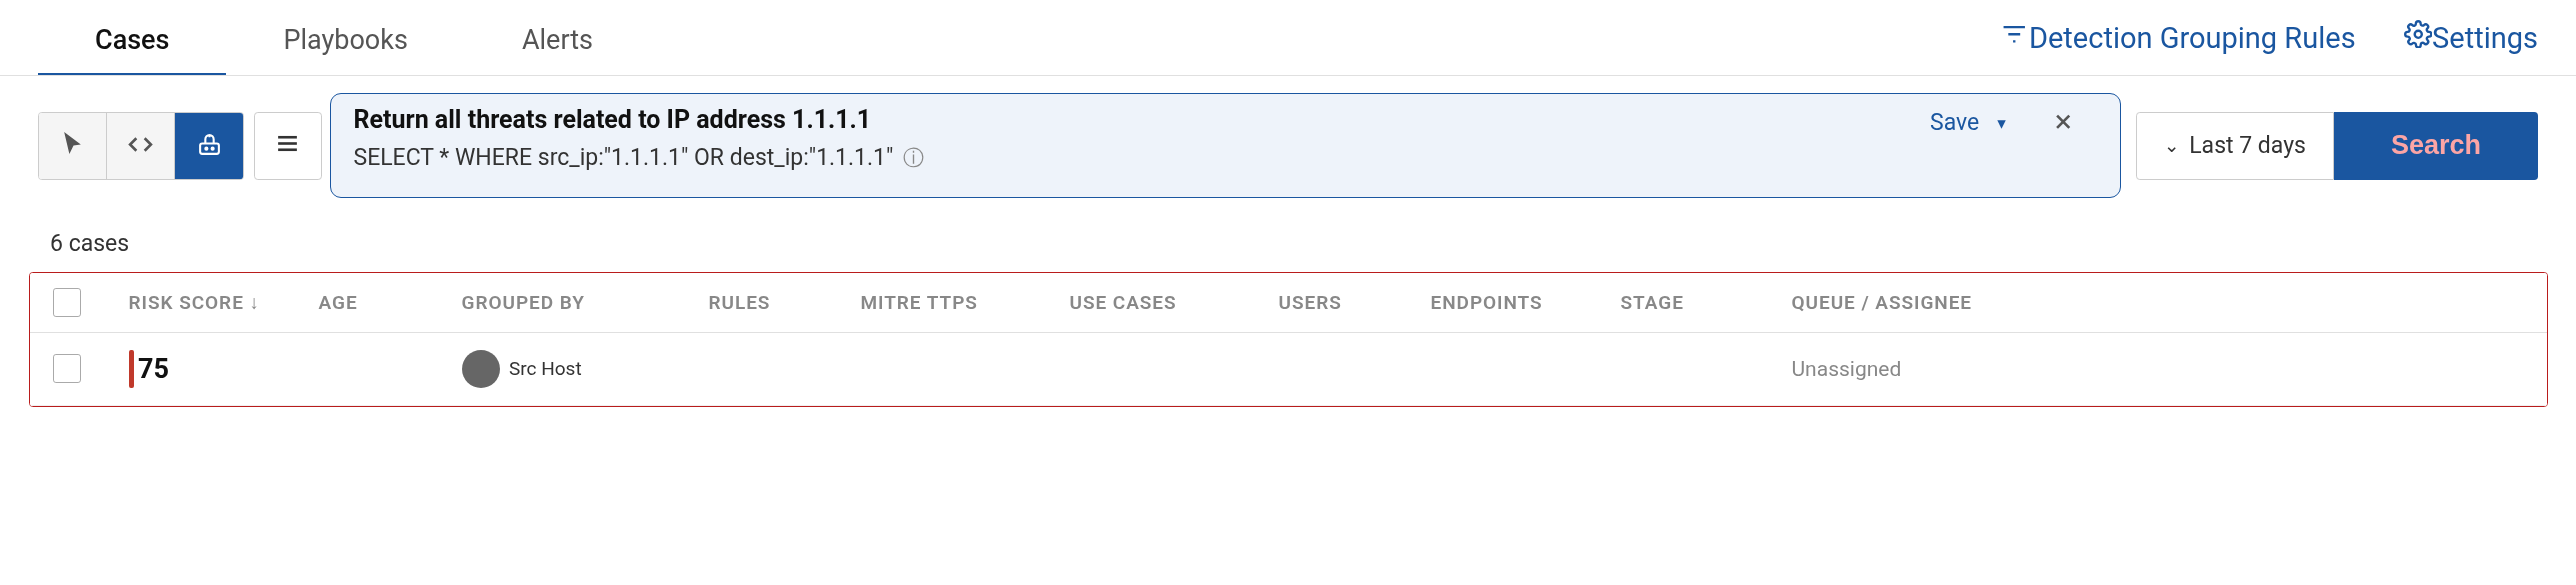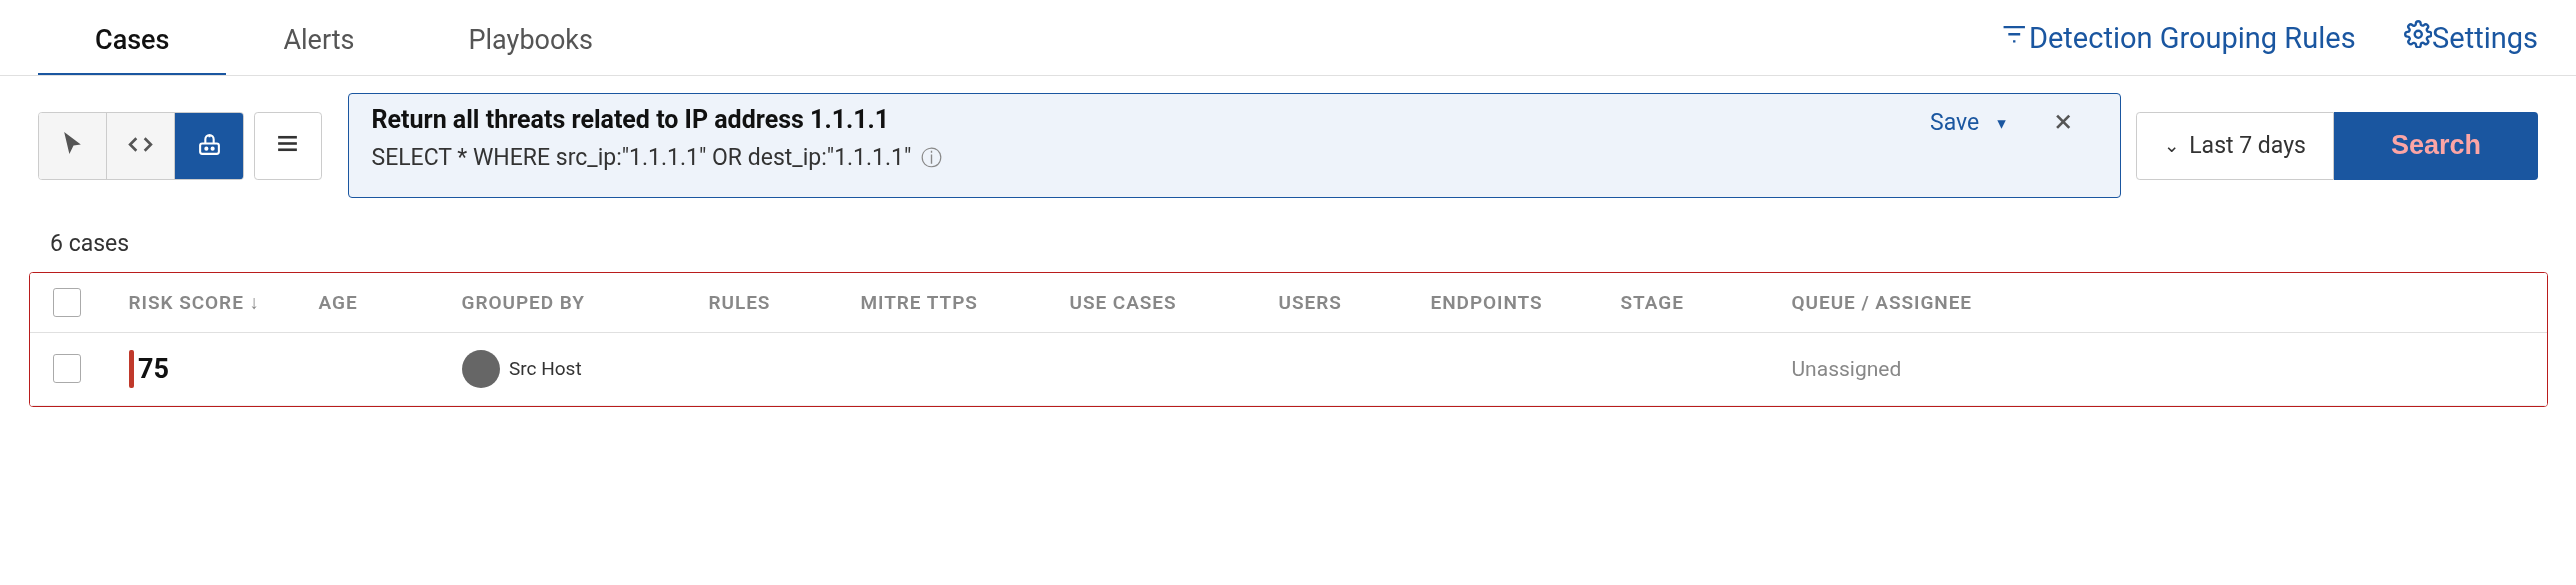--- a/index.html
+++ b/index.html
@@ -96,23 +96,23 @@
       color: #fff;
     }
     .toolbar-icon-btn svg {
       width: 25px;
       height: 25px;
     }
 
     
     .search-box {
       flex: 1;
-      margin-left: 26px;
+      margin-left: 8px;
       border: 1.9px solid #1a56a0;
-      border-radius: 4px;
+      border-radius: 11px;
       background: #eef3fa;
       padding: 11.4px 23px;
       min-height: 105px;
       position: relative;
     }
     .search-box-title {
       font-size: 25px;
       font-weight: 700;
       color: #111;
       margin-bottom: 9.5px;
@@ -259,22 +259,22 @@
       flex-shrink: 0;
     }
     .td-queue { flex: 1; padding: 0 19px; font-size: 21px; color: #888; }
   </style>
 </head>
 <body>
 
 <div class="top-nav">
   <div class="nav-tabs">
     <div class="nav-tab active">Cases</div>
+    <div class="nav-tab">Playbooks</div>
     <div class="nav-tab">Alerts</div>
-    <div class="nav-tab">Playbooks</div>
   </div>
   <div class="nav-right">
     <div class="nav-right-item">
       <span>
         <svg viewBox="0 0 24 24" fill="none" stroke="#1a56a0" stroke-width="2">
           <path d="M3 6h18M7 12h10M11 18h2"></path>
         </svg>
       </span>
       <span>Detection Grouping Rules</span>
     </div>

